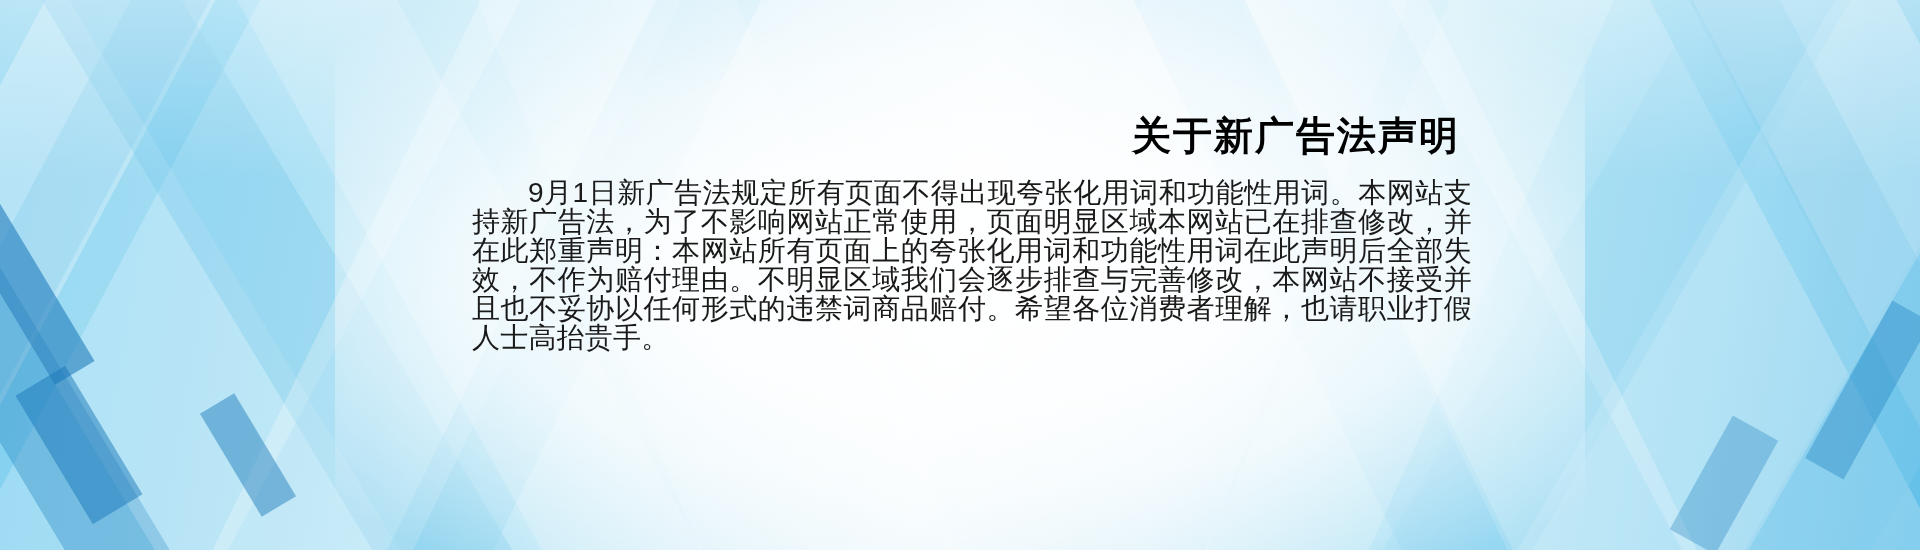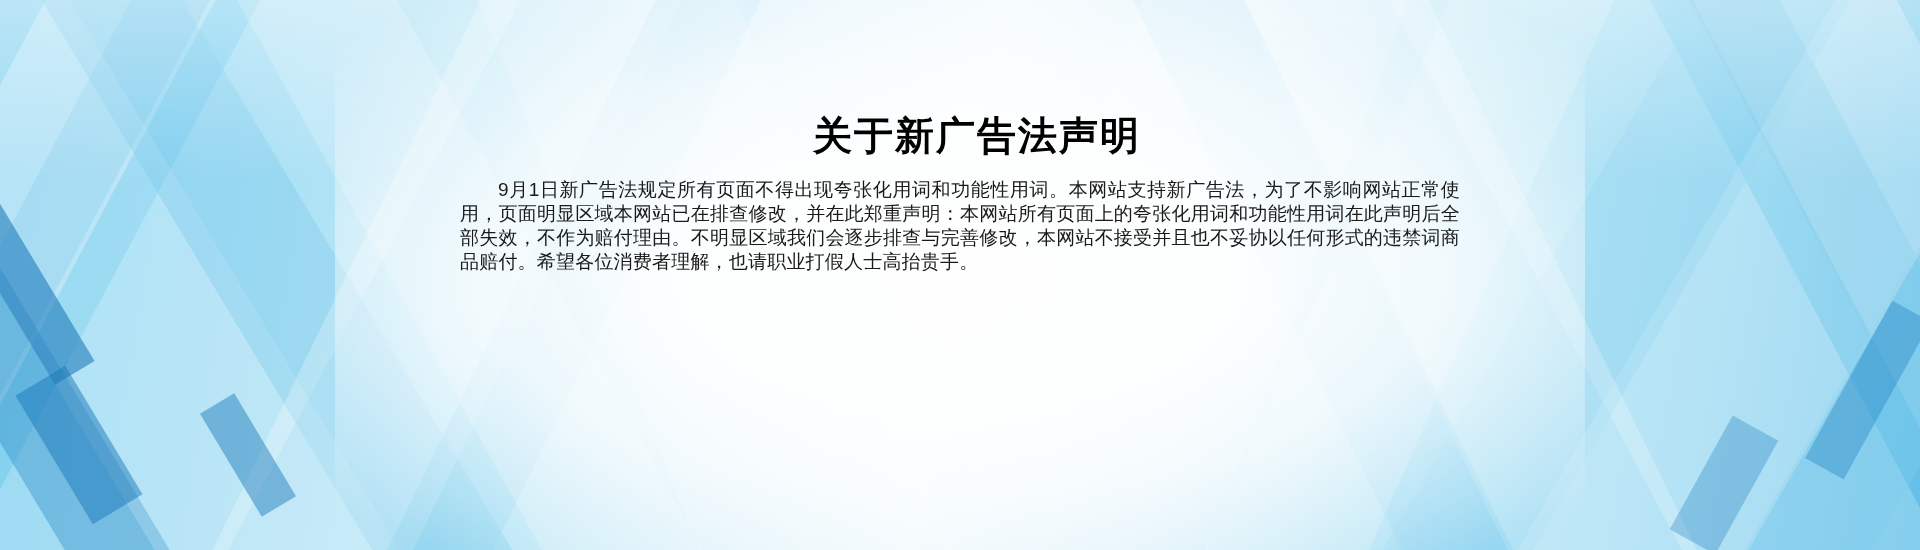--- a/index.html
+++ b/index.html
@@ -109,38 +109,38 @@
     top: 0;
     transform: translateX(-50%);
     width: 1000px;
     height: 100%;
     z-index: 5;
   }
 
   .page-title {
     position: absolute;
     top: 88px;
-    left: 17px;
+    left: 0;
     width: 100%;
-    text-align: center;
+    text-align: right;
     font-size: 39px;
     font-weight: bold;
     color: #000000;
     letter-spacing: 2px;
     line-height: 1.15;
     white-space: nowrap;
   }
 
   .body-text {
     position: absolute;
     top: 178px;
-    left: 0;
+    left: 12px;
     width: 1000px;
-    font-size: 19px;
-    line-height: 24px;
+    font-size: 28px;
+    line-height: 29px;
     color: #1a1a1a;
     letter-spacing: 0.2px;
   }
 
   .para {
     margin: 0;
     text-align: justify;
     text-justify: inter-ideograph;
   }
   .para.indented { text-indent: 2em; }

